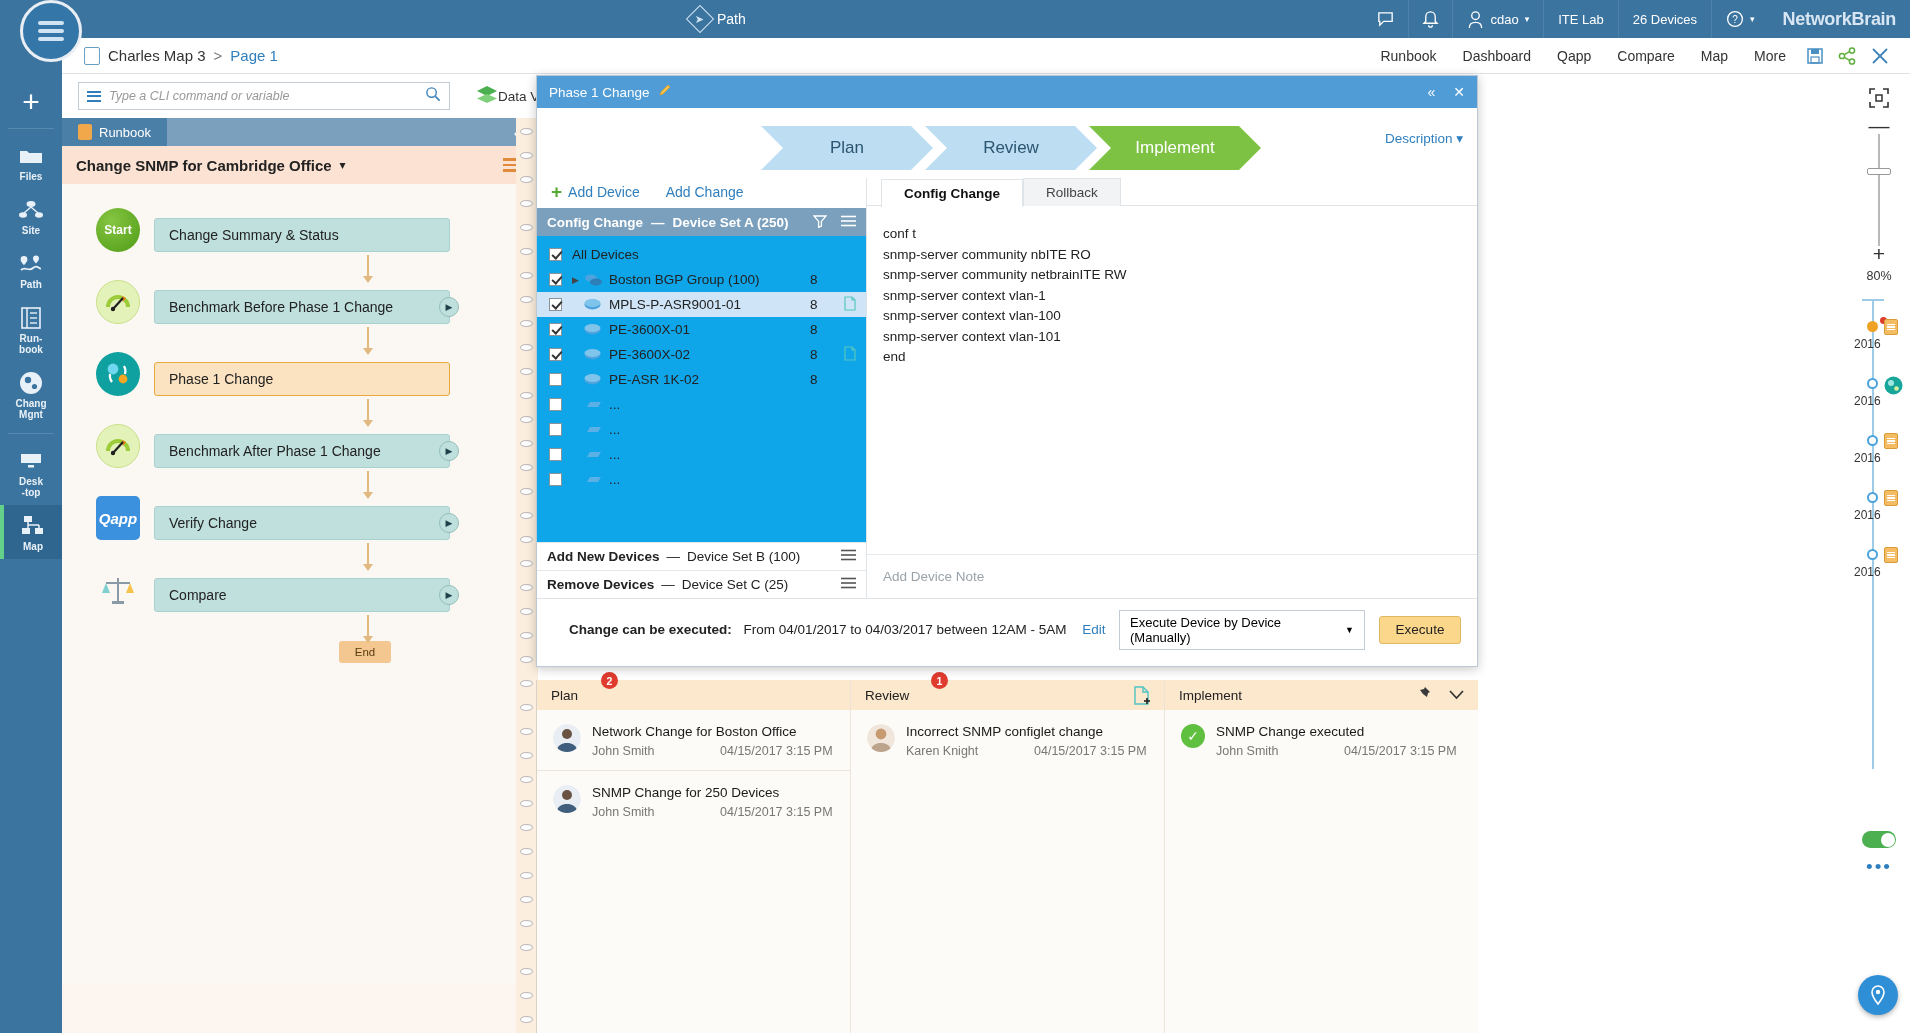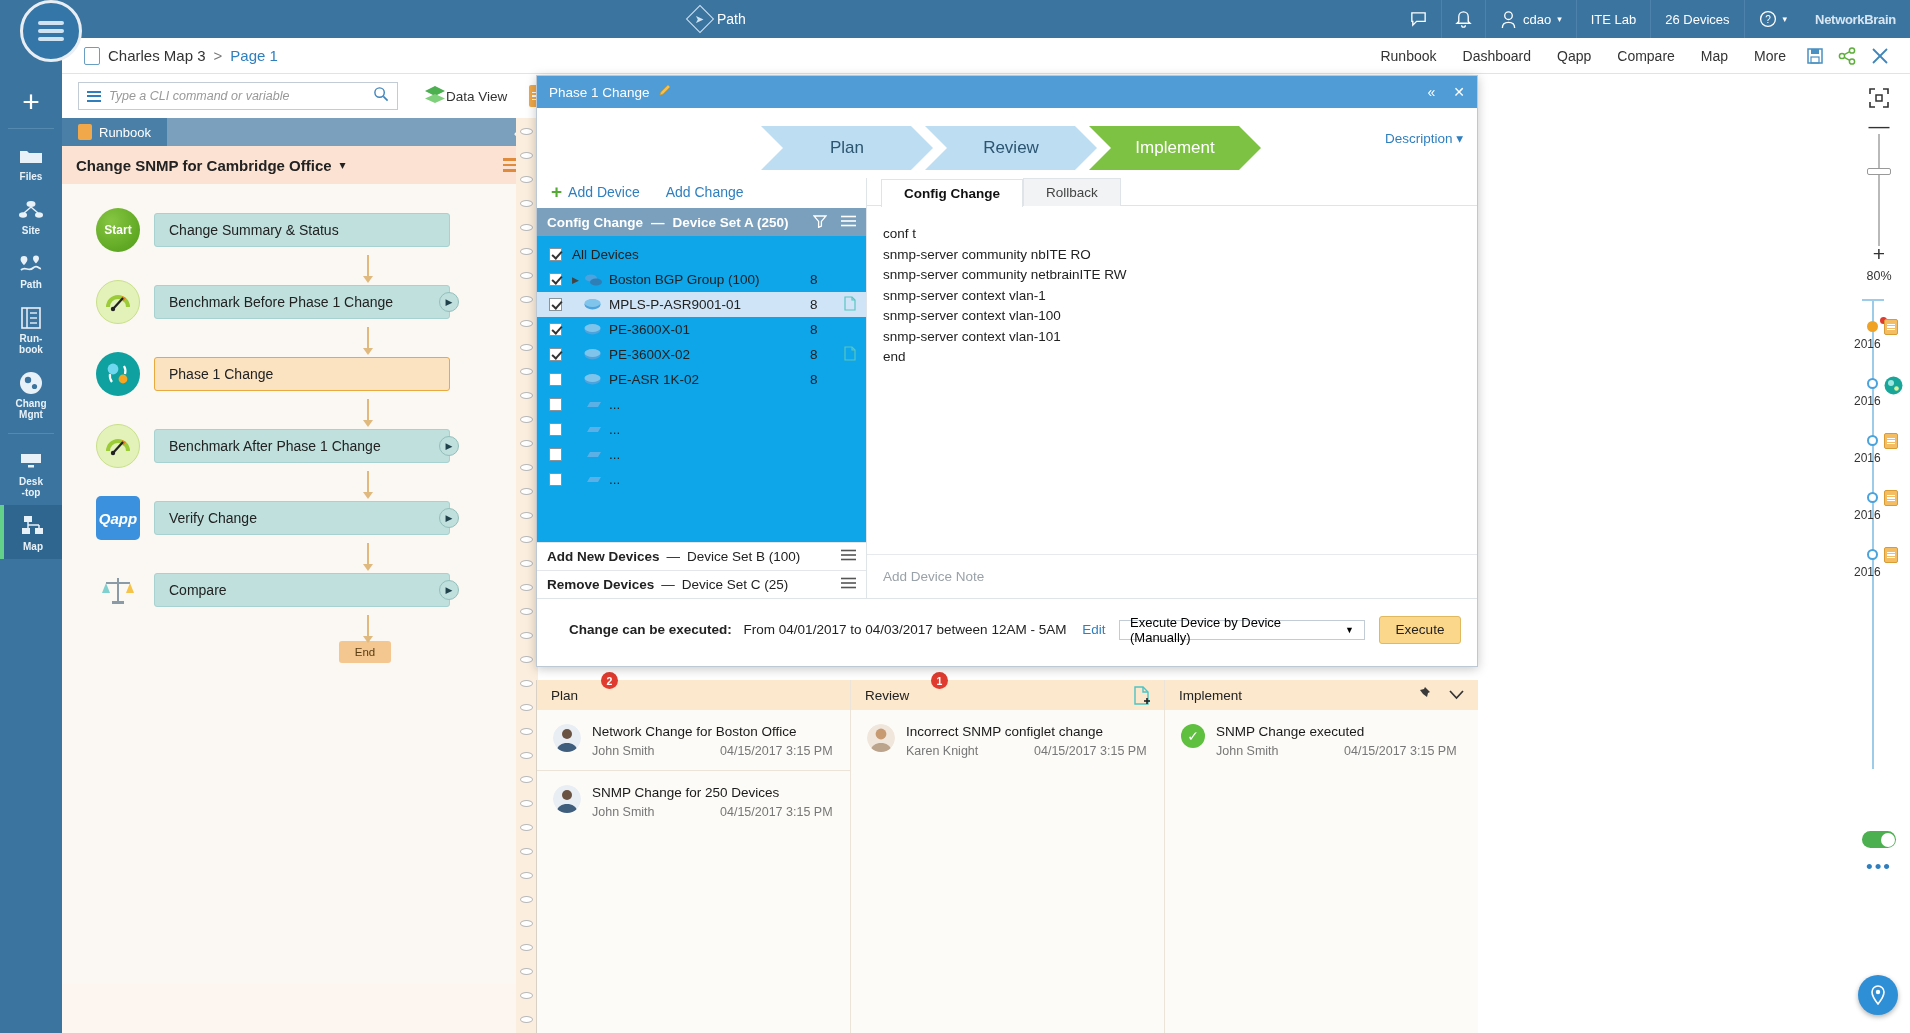--- a/index.html
+++ b/index.html
@@ -59,21 +59,21 @@
     display: flex; align-items: center; font-size: 13px;
   }
   .tb-item {
     height: 38px; display: flex; align-items: center; gap: 6px;
     padding: 0 14px; cursor: pointer; color: #fff;
     border-left: 1px solid #4d82ab;
   }
   .tb-item.noborder { border-left: none; }
   .tb-icon-only { padding: 0 13px; }
   .logo-box {
-    padding: 0 14px 0 14px; font-size: 13px; color: #d7e6f2;
+    padding: 0 14px 0 14px; font-size: 18px; color: #d7e6f2;
     display:flex; align-items:center; letter-spacing: -0.3px;
   }
   .logo-box .lg { font-weight: bold; }
   .caret { font-size: 9px; }
 
   
   .crumbbar {
     position: absolute; left: 62px; top: 38px; width: 1848px; height: 36px;
     background: #fff; display: flex; align-items: center;
     border-bottom: 1px solid #dfe4e8; z-index: 30;
@@ -110,21 +110,21 @@
   .rail-sep { width: 46px; height: 1px; background: #5489b0; margin: 6px 0; }
   .rail-plus { font-size: 30px; font-weight: 300; color: #fff; line-height: 26px; }
   .rail-ico { width: 26px; height: 24px; display:flex; align-items:center; justify-content:center; }
 
   
   .cli-bar {
     position: absolute; left: 62px; top: 74px; width: 1848px; height: 44px;
     background: #fff; display: flex; align-items: center; z-index: 20;
   }
   .cli-box {
-    margin-left: 16px; width: 320px; height: 28px; border: 1px solid #c3ccd4;
+    margin-left: 16px; width: 372px; height: 28px; border: 1px solid #c3ccd4;
     display: flex; align-items: center; gap: 8px; padding: 0 8px; background: #fff;
   }
   .cli-ham { display:flex; flex-direction:column; gap:2.5px; cursor: pointer; }
   .cli-ham i { width: 14px; height: 2px; background: #2f7fbf; display:block; }
   .cli-input {
     flex:1; border:none; outline:none; font-size: 12.5px; font-style: italic;
     color:#666; font-family: "Liberation Sans", sans-serif;
   }
   .cli-input::placeholder { color:#999; font-style: italic; }
   .data-view {
@@ -157,21 +157,21 @@
     padding: 0 14px; font-size: 15px; color: #222; font-weight: bold;
   }
   .rb-title .cv { margin-left: 8px; font-size: 12px; font-weight: normal; cursor:pointer;}
   .rb-title .burger { margin-left:auto; display:flex; flex-direction:column; gap:3px; cursor:pointer; }
   .rb-title .burger i { width: 17px; height: 2.4px; background:#e08a3c; display:block; }
 
   .flow {
     position: relative; padding: 24px 0 0 0; height: 800px;
     background: #fbf7f2;
   }
-  .flow-row { display:flex; align-items:center; padding-left: 34px; }
+  .flow-row { display:flex; align-items:flex-end; padding-left: 34px; }
   .flow-ico {
     width: 44px; height: 44px; border-radius: 50%; flex: 0 0 44px;
     display:flex; align-items:center; justify-content:center;
     font-size: 12px; color:#fff; font-weight:bold;
   }
   .ico-start { background: radial-gradient(circle at 35% 30%, #86c542, #4f9c16); }
   .ico-bench { background: #e3f2b8; border:1px solid #c9e08a; }
   .ico-change { background: #0fa0a0; }
   .ico-qapp { border-radius: 5px !important; background: #3b91de; font-style: italic; font-size:15px; }
   .ico-compare { background: transparent; }
@@ -309,21 +309,21 @@
   
   .exec {
     height: 62px; border-top: 1px solid #dfe4e8; display:flex; align-items:center;
     padding: 0 16px; background: #fff;
   }
   .exec-text { font-size: 13.5px; color: #222; line-height: 22px; padding-left: 16px; }
   .exec-text .lbl { font-weight: bold; }
   .exec-text a { color: #2f7fbf; text-decoration:none; cursor:pointer; margin-left: 12px; }
   .exec-right { margin-left:auto; display:flex; align-items:center; gap: 14px; }
   .exec-sel {
-    width: 246px; height: 20px; border:1px solid #c3ccd4; background:#fff;
+    width: 246px; height: 40px; border:1px solid #c3ccd4; background:#fff;
     display:flex; align-items:center; padding: 0 10px; font-size: 13px; cursor:pointer;
   }
   .exec-sel .ar { margin-left:auto; font-size: 9px; }
   .exec-btn {
     width: 82px; height: 28px; background: #fbd78b; border:1px solid #e0b860;
     border-radius: 3px; display:flex; align-items:center; justify-content:center;
     font-size: 13.5px; color: #222; cursor:pointer;
   }
 
   

